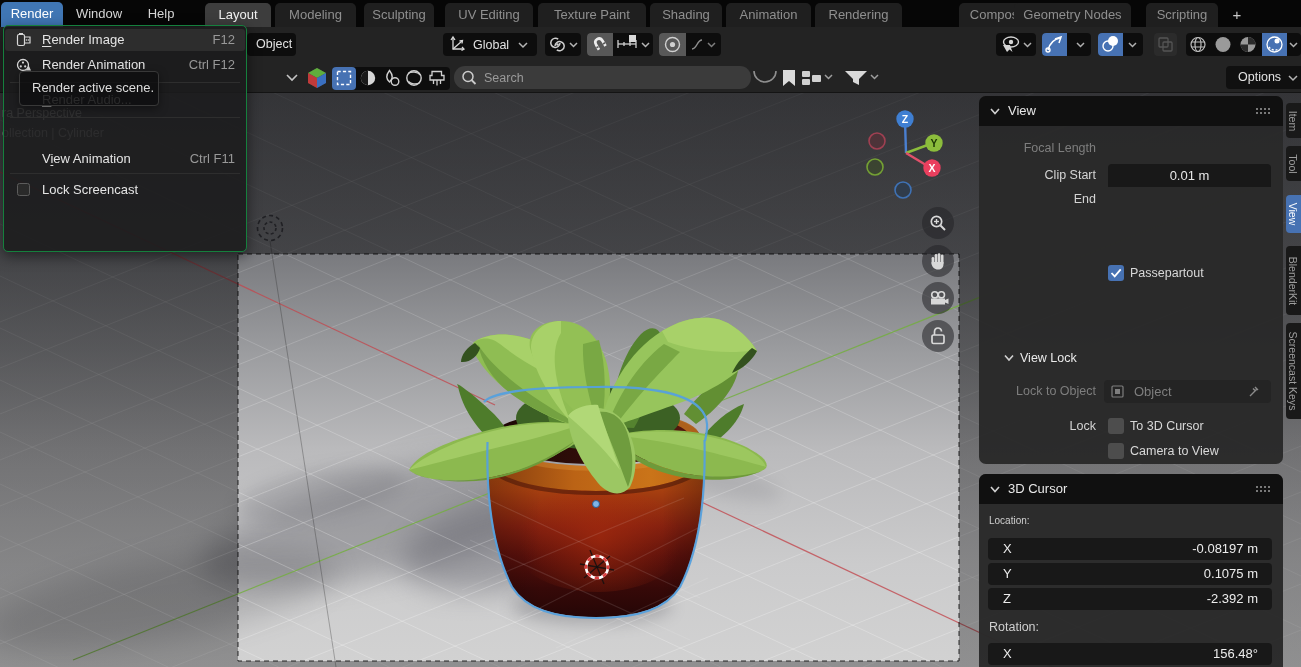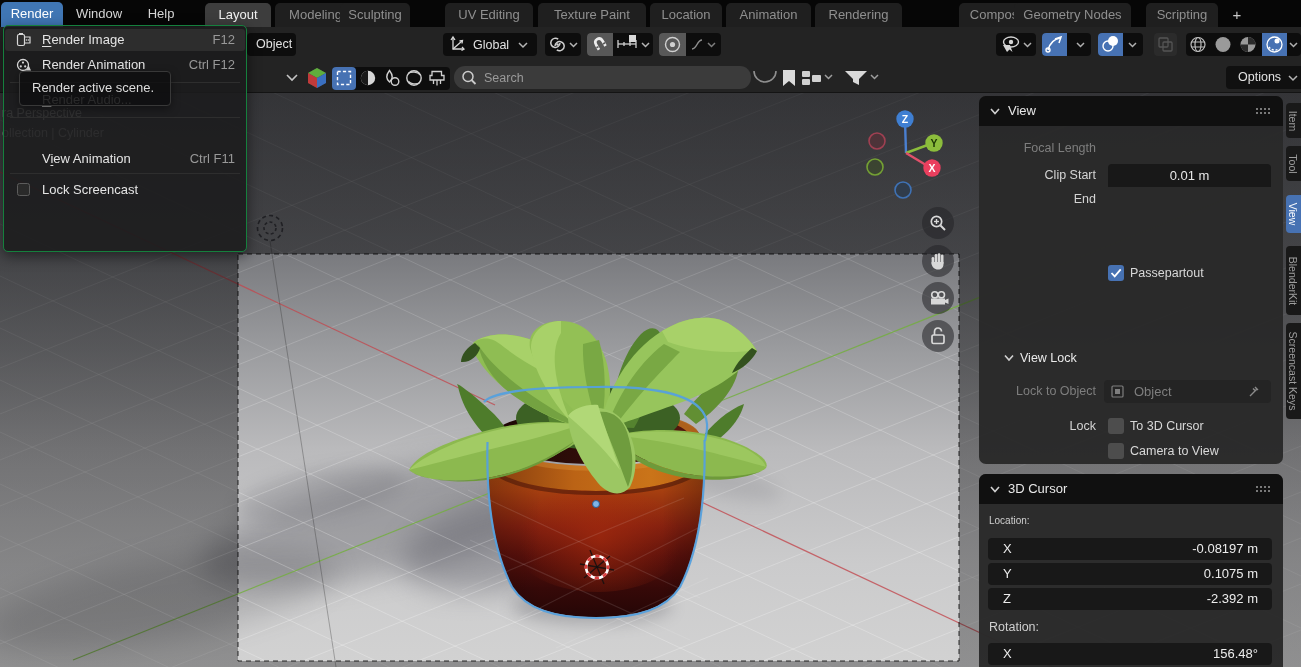--- a/index.html
+++ b/index.html
@@ -34,21 +34,21 @@
 #vtabs { position:absolute; left:1286px; top:96px; width:15px; height:571px; }
 .vtab { position:absolute; left:0; width:15px; background:#191919; color:#9e9e9e; border-radius:4px 0 0 4px; }
 .vtab span { position:absolute; left:1px; top:50%; transform:translateY(-50%); writing-mode:vertical-rl; font-size:10.5px; white-space:nowrap; }
 .vtab.active { background:#4772b3; color:#fff; }
 #bmenu { position:absolute; left:3px; top:25px; width:244px; height:227px; background:rgba(27,27,28,0.88); border:1px solid #15803d; border-radius:5px; box-shadow:0 4px 14px rgba(0,0,0,0.5); }
 .mrow { position:absolute; left:1px; width:240px; height:22px; color:#e4e4e4; font-size:13px; line-height:22px; }
 .mrow .sc { position:absolute; right:10px; color:#989898; }
 .mrow .mic { position:absolute; left:11px; top:3px; width:16px; height:16px; }
 .mrow .mtxt { position:absolute; left:37px; }
 .msep { position:absolute; left:6px; width:230px; height:1px; background:#2e2e2e; }
-#tooltip { position:absolute; left:19px; top:71px; width:152px; height:35px; background:rgba(13,13,14,0.78); border:1px solid #383838; border-radius:4px; box-shadow:0 3px 10px rgba(0,0,0,0.4); }
+#tooltip { position:absolute; left:19px; top:71px; width:140px; height:35px; background:rgba(13,13,14,0.78); border:1px solid #383838; border-radius:4px; box-shadow:0 3px 10px rgba(0,0,0,0.4); }
 #tooltip span { position:absolute; left:12px; top:8px; font-size:13px; color:#dcdcdc; white-space:nowrap; }
 u { text-decoration:underline; text-underline-offset:2px; }
 </style></head>
 <body>
 <div id="stage">
 
 <svg id="scene" width="1301" height="574" viewBox="0 93 1301 574">
 <defs>
  <linearGradient id="bgGrad" x1="0" y1="93" x2="0" y2="667" gradientUnits="userSpaceOnUse">
    <stop offset="0" stop-color="#606165"></stop>
@@ -463,24 +463,24 @@
         <path d="M2 10 l4 4 l4 -4" stroke="#b5b5b5" stroke-width="1.5" fill="none"></path>
       </svg>
 </div>
 
 <div id="topbar" class="abs"></div>
 <div class="menu-item" id="mi-render">Render</div>
 <div class="menu-item" style="left:68px; width:62px;">Window</div>
 <div class="menu-item" style="left:140px; width:42px;">Help</div>
 <div class="wtab active" style="left:205px; width:66px;">Layout</div>
 <div class="wtab" style="left:275px; width:81px;">Modeling</div>
-<div class="wtab" style="left:340px; width:70px;">Sculpting</div>
+<div class="wtab" style="left:364px; width:70px;">Sculpting</div>
 <div class="wtab" style="left:445px; width:88px;">UV Editing</div>
 <div class="wtab" style="left:538px; width:108px;">Texture Paint</div>
-<div class="wtab" style="left:650px; width:72px;">Location</div>
+<div class="wtab" style="left:650px; width:72px;">Shading</div>
 <div class="wtab" style="left:726px; width:85px;">Animation</div>
 <div class="wtab" style="left:815px; width:87px;">Rendering</div>
 <div class="wtab" style="left:959px; width:94px;">Compositing</div>
 <div class="wtab" style="left:1014px; width:117px;">Geometry Nodes</div>
 <div class="wtab" style="left:1146px; width:72px;">Scripting</div>
 <div class="wtab" style="left:1224px; width:26px; background:transparent; color:#c9c9c9; font-size:15px;">+</div>
 
 <div id="npanel">
  <div class="panel" style="top:0; height:368px;">
    <div class="phead">

